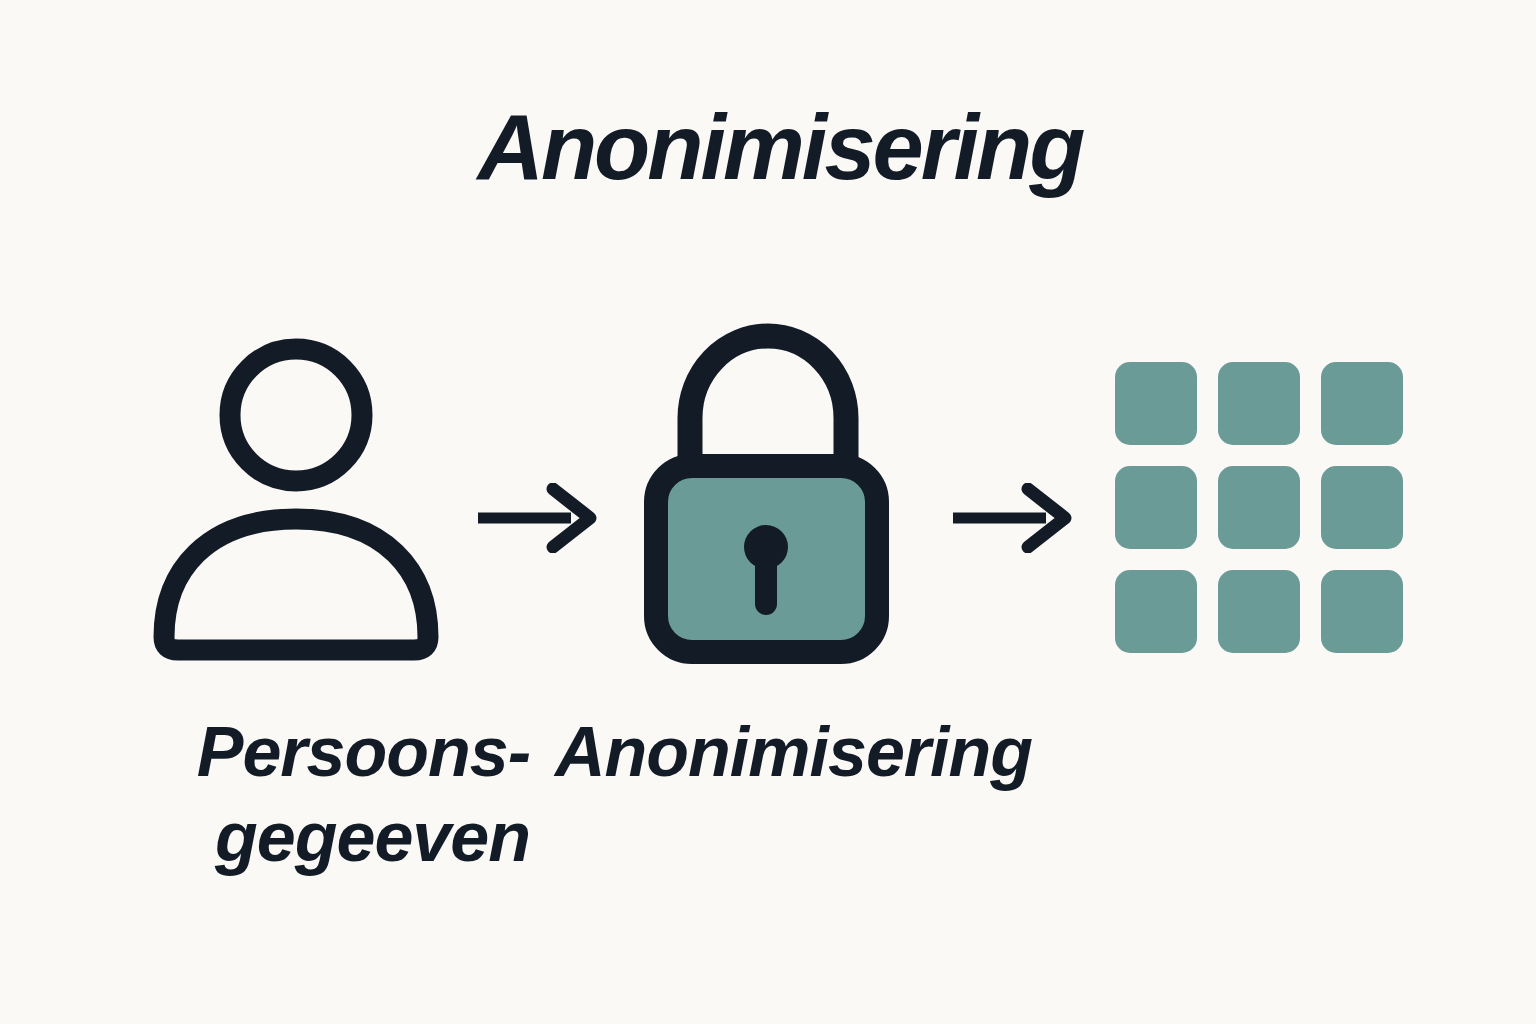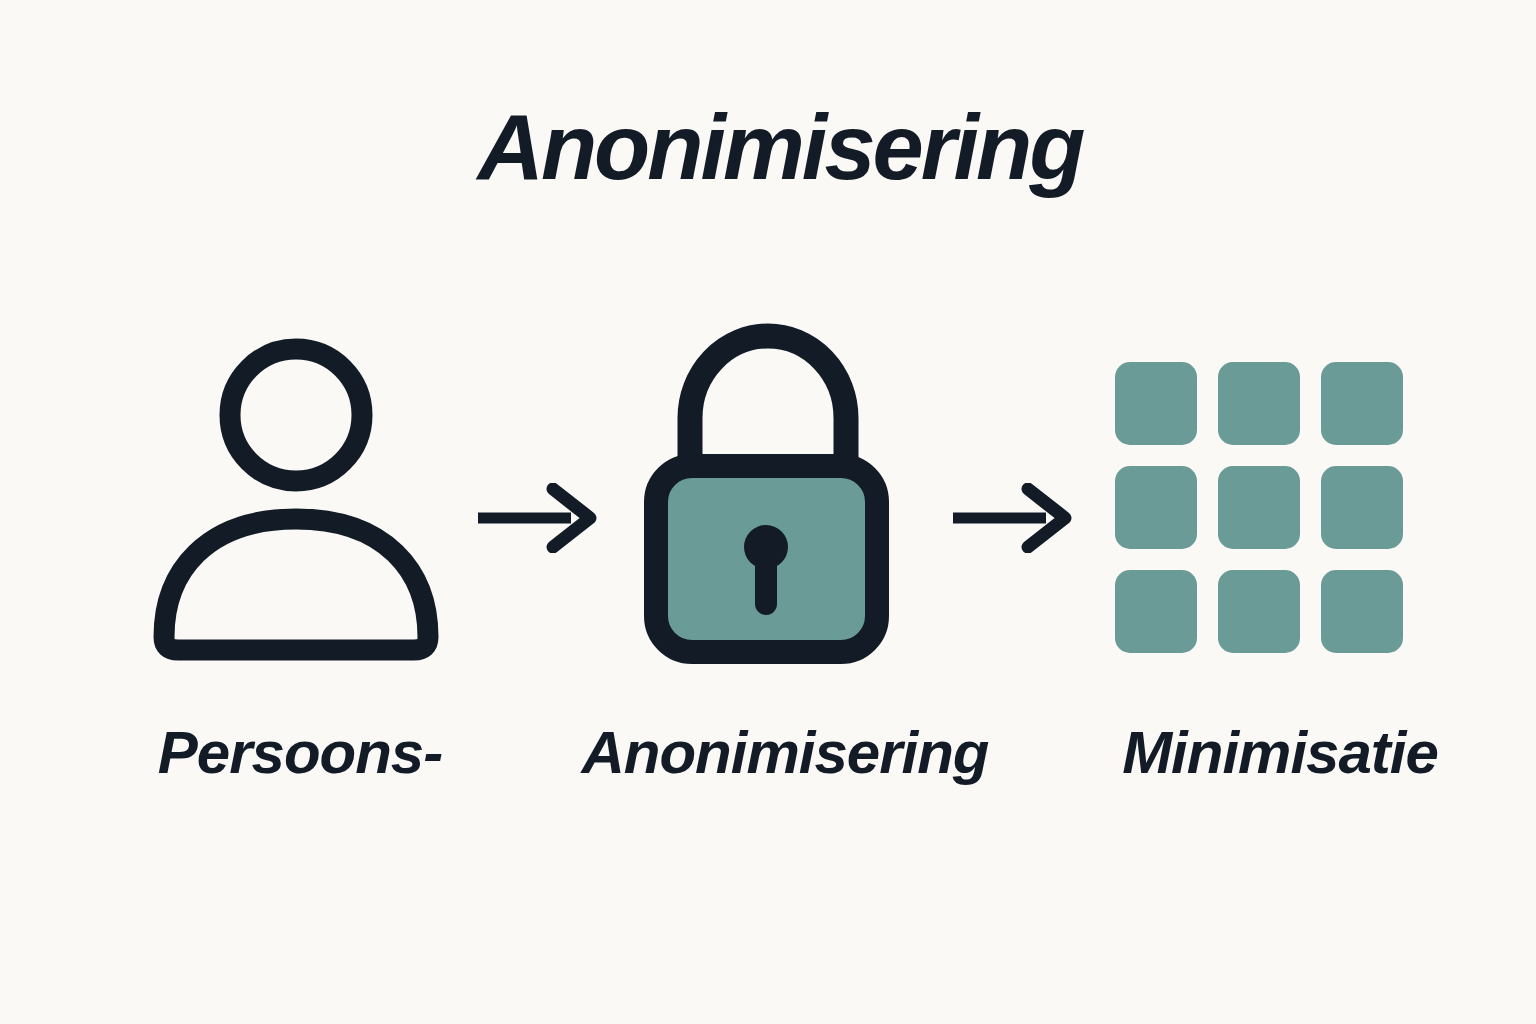--- a/index.html
+++ b/index.html
@@ -56,22 +56,22 @@
   }
   .grid-cell {
     background: var(--teal);
     border-radius: 15px;
   }
 
   .step-label {
     position: absolute;
     top: 710px;
     width: 460px;
-    text-align: center;
-    font-size: 60px;
+    text-align: right;
+    font-size: 70px;
     font-weight: 600;
     letter-spacing: -1px;
     line-height: 85px;
     color: var(--ink);
   }
   .label-person { left: 70px;  }
   .label-lock   { left: 555px; }
   .label-grid   { left: 1050px;}
   .label-line { display: block; }
 </style>
@@ -119,19 +119,19 @@
     <div class="grid-cell"></div>
     <div class="grid-cell"></div>
     <div class="grid-cell"></div>
     <div class="grid-cell"></div>
     <div class="grid-cell"></div>
     <div class="grid-cell"></div>
   </div>
 
   <div class="step-label label-person">
     <span class="label-line">Persoons-</span>
+    <span class="label-line">gegeeven</span>
   </div>
 
   <div class="step-label label-lock">Anonimisering</div>
 
-  <div class="step-label label-grid">Minimisatie</div>
 
 </div>
 
 </body></html>

